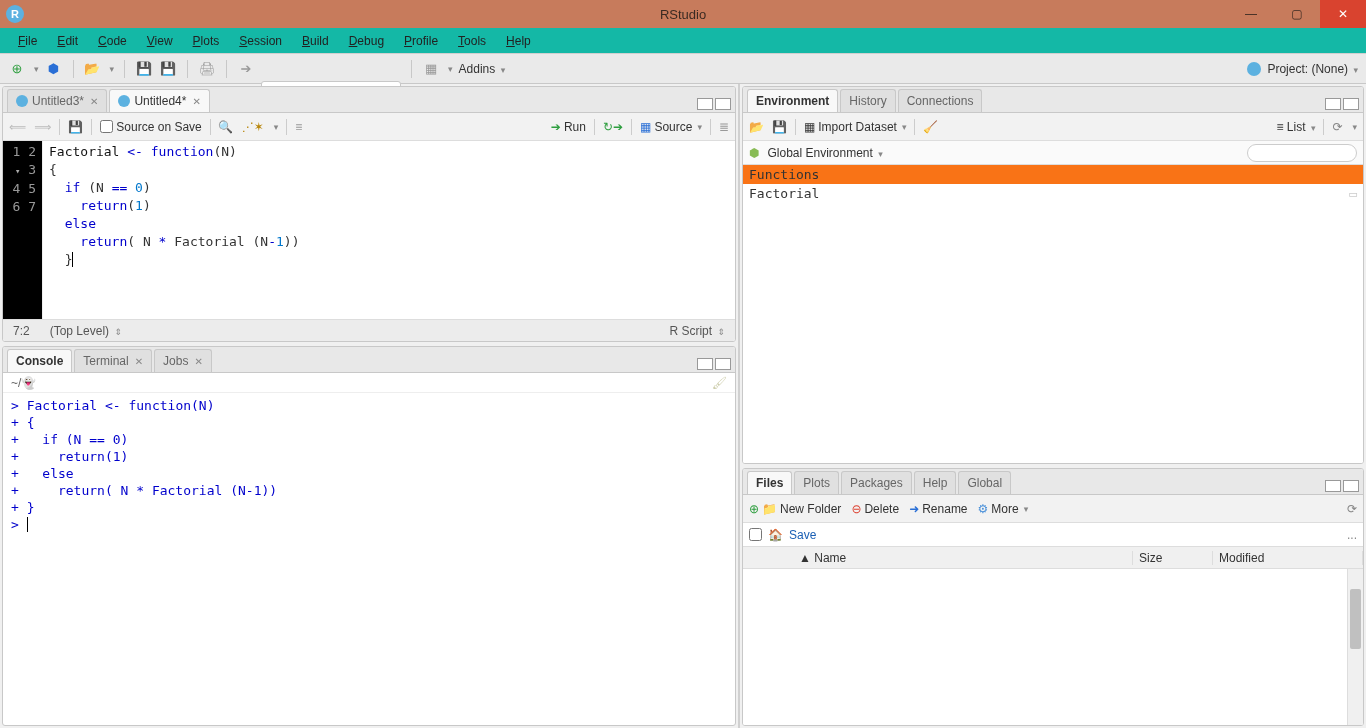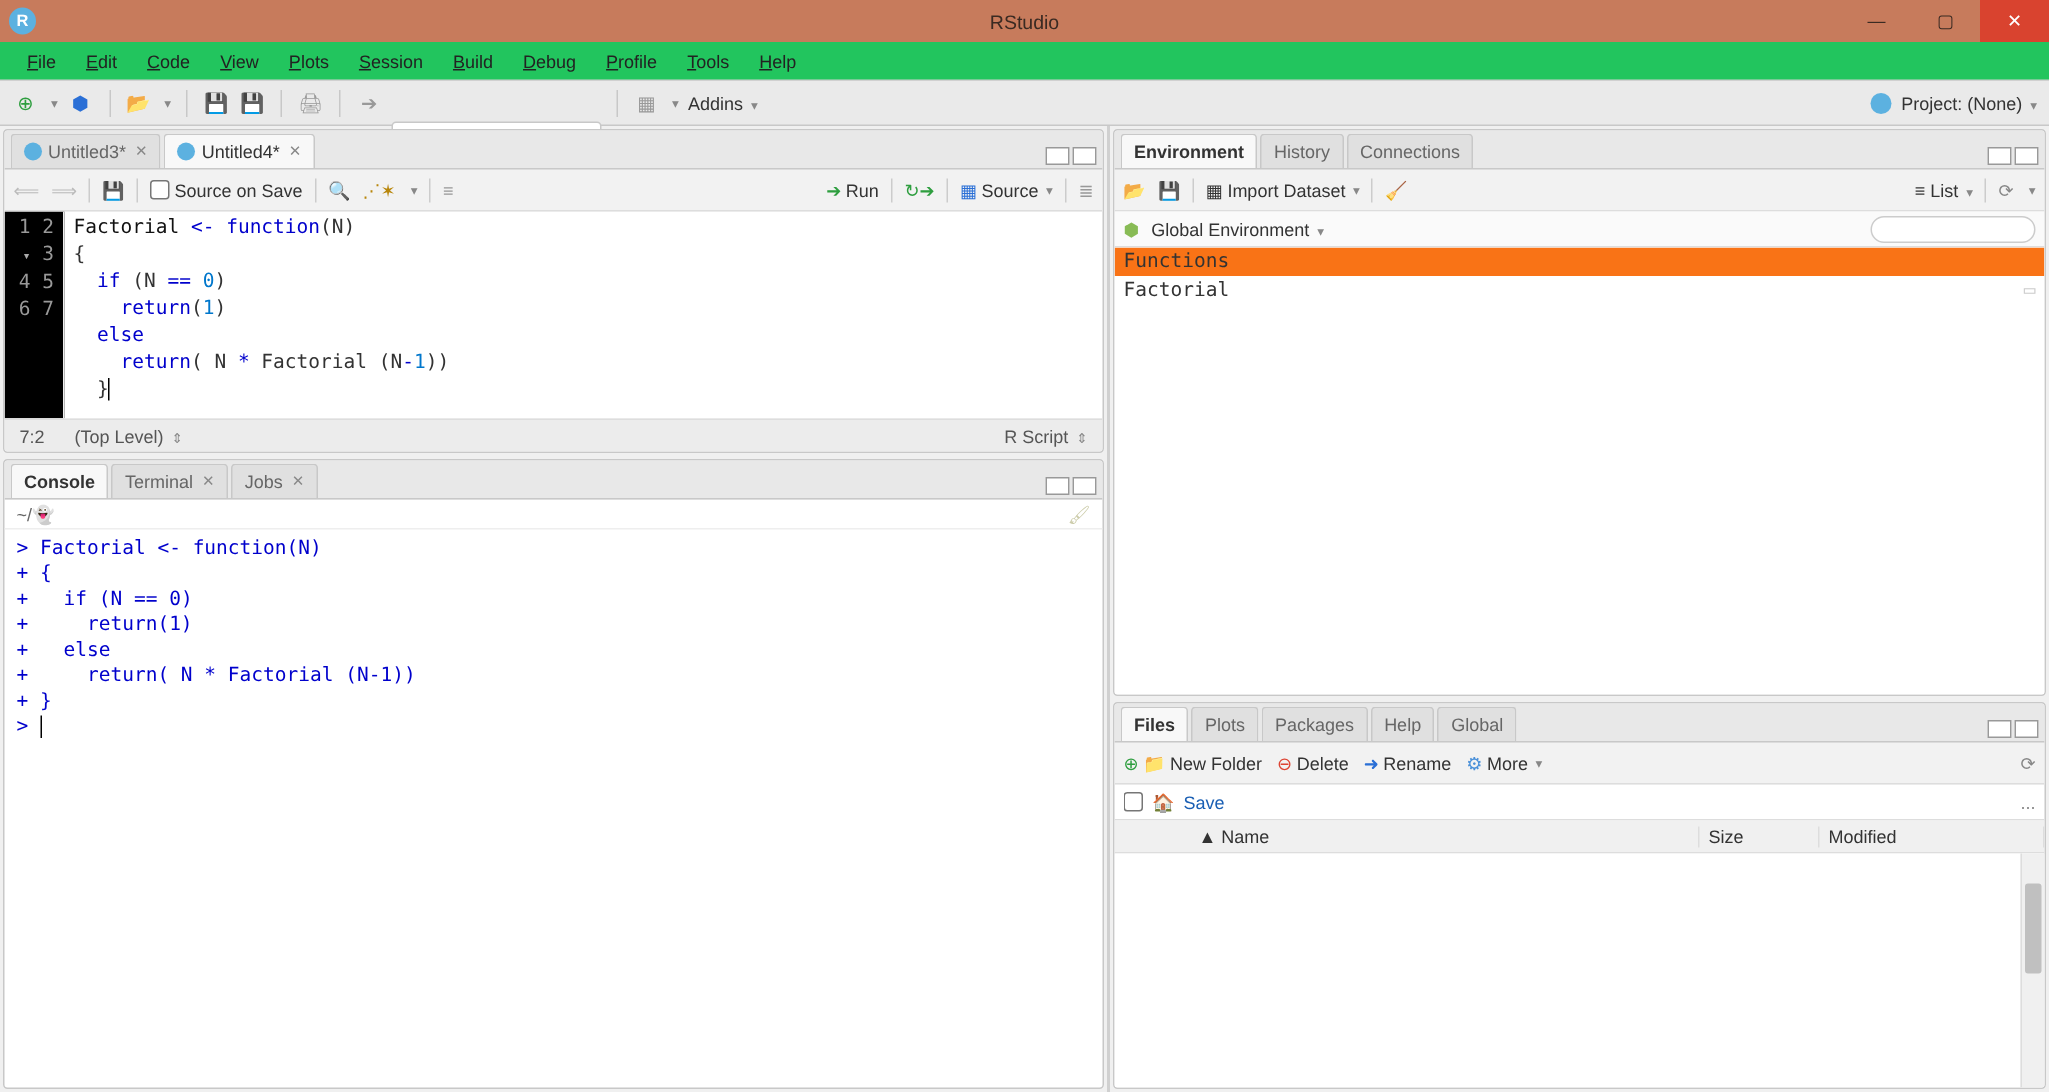--- a/index.html
+++ b/index.html
@@ -3,21 +3,21 @@
 <meta charset="utf-8">
 <style>
 * { box-sizing: border-box; margin: 0; padding: 0; }
 body { font-family: "Segoe UI", Tahoma, sans-serif; font-size: 12px; background: #f0f0f0; color: #333; overflow: hidden; width: 1366px; height: 728px; }
 .titlebar { height: 28px; background: #c77b5c; display: flex; align-items: center; position: relative; }
 .titlebar .rlogo { width: 18px; height: 18px; background: #5cb1e0; border-radius: 50%; margin-left: 6px; display: flex; align-items: center; justify-content: center; color: #fff; font-weight: bold; font-size: 11px; }
 .titlebar .title { position: absolute; left: 50%; transform: translateX(-50%); color: #3a2a22; font-size: 13px; }
 .titlebar .winbtns { margin-left: auto; display: flex; }
 .titlebar .wbtn { width: 46px; height: 28px; display: flex; align-items: center; justify-content: center; color: #3a2a22; }
 .titlebar .wbtn.close { background: #d9432f; color: #fff; }
-.menubar { height: 26px; background: #22c55e; border-bottom: 1px solid #d0d0d0; display: flex; align-items: center; padding: 0 8px; gap: 0; }
+.menubar { height: 26px; background: #14b8a6; border-bottom: 1px solid #d0d0d0; display: flex; align-items: center; padding: 0 8px; gap: 0; }
 .menubar span { padding: 4px 10px; color: #222; cursor: default; }
 .menubar span u { text-decoration: underline; }
 .toolbar { height: 30px; background: #eaeaea; border-bottom: 1px solid #c8c8c8; display: flex; align-items: center; padding: 0 8px; gap: 6px; }
 .toolbar .sep { width: 1px; height: 18px; background: #c8c8c8; margin: 0 4px; }
 .toolbar .icn { width: 18px; height: 18px; display: inline-flex; align-items: center; justify-content: center; font-size: 13px; }
 .toolbar input.goto { width: 140px; height: 20px; border: 1px solid #c8c8c8; border-radius: 3px; padding: 0 6px; font-size: 11px; color: #888; margin-top: 44px; }
 .toolbar .right { margin-left: auto; display: flex; align-items: center; gap: 6px; }
 .toolbar .rlogo2 { width: 14px; height: 14px; background: #5cb1e0; border-radius: 50%; }
 .mainarea { display: flex; height: calc(728px - 28px - 26px - 30px); }
 .leftcol { width: 740px; display: flex; flex-direction: column; border-right: 2px solid #d0d0d0; }
@@ -116,21 +116,21 @@
   <div class="right">
     <span class="rlogo2"></span>
     <span><span>Project: (None)</span> <span class="tribtn">▾</span></span>
   </div>
 </div>
 
 <div class="mainarea">
 
   <div class="leftcol">
 
-    <div class="pane" style="height:216px">
+    <div class="pane" style="height:256px">
       <div class="tabrow">
         <div class="tab inactive">
           <span class="ricon"></span>
           <span>Untitled3*</span>
           <span class="closex">✕</span>
         </div>
         <div class="tab">
           <span class="ricon"></span>
           <span>Untitled4*</span>
           <span class="closex">✕</span>

